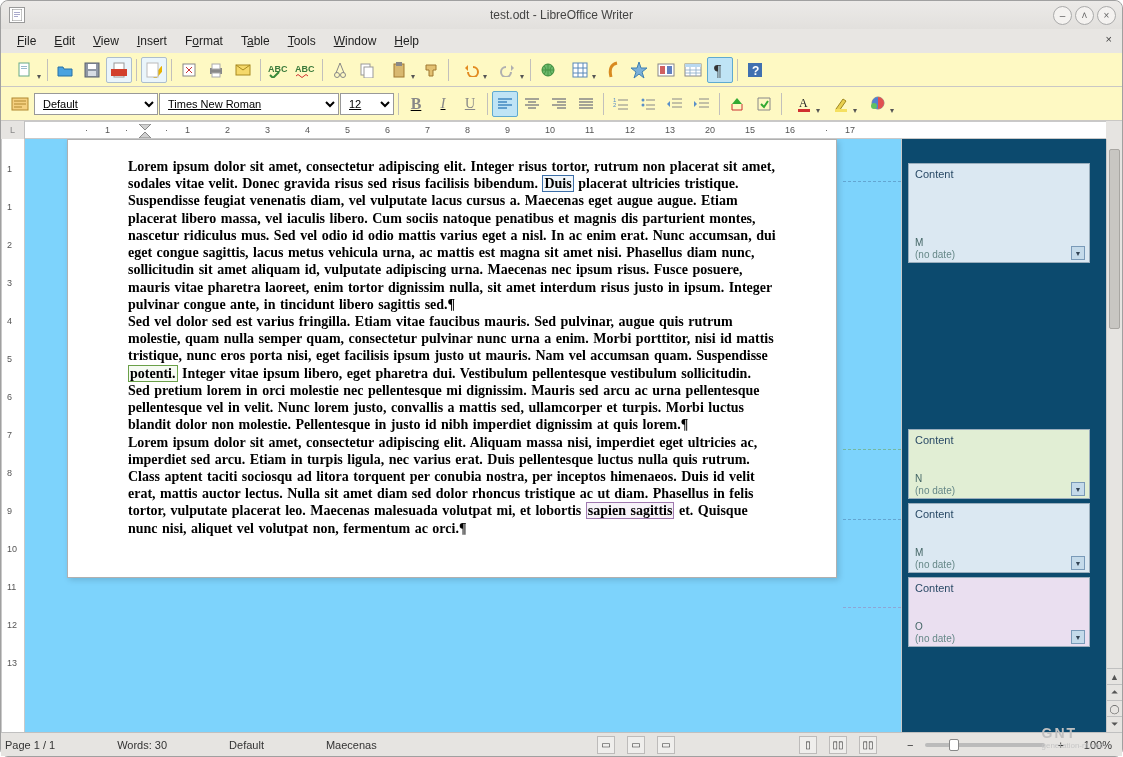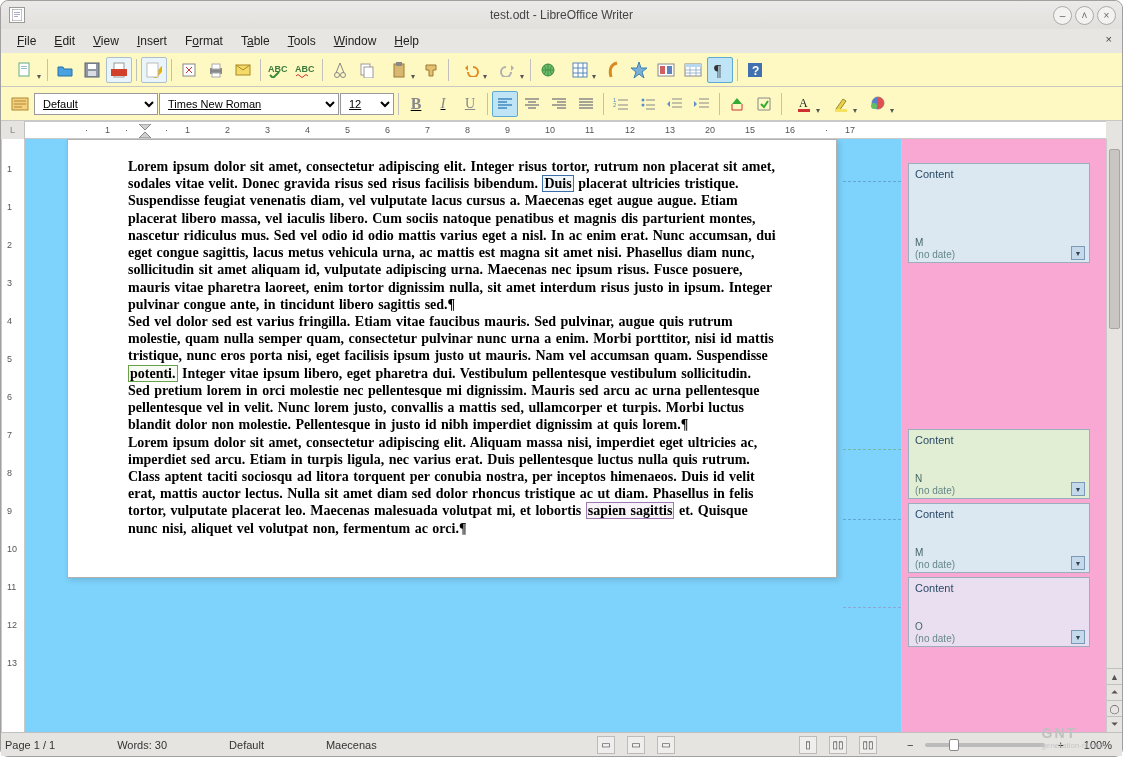--- a/index.html
+++ b/index.html
@@ -32,21 +32,21 @@
 .ruler-vsep { width: 16px; }
 .workarea { flex: 1; display: flex; overflow: hidden; }
 .ruler-v { width: 24px; background: #fff; border-right: 1px solid #c9c9c9; border-left: 1px solid #c9c9c9; position: relative; font-size: 9px; color: #555; }
 .ruler-v .vm { position: absolute; left: 5px; transform: translateY(-50%); }
 .docarea { flex: 1; background: #7dd3fc; overflow: hidden; position: relative; font-weight: bold; }
 .page { position: absolute; top: 0; left: 42px; width: 770px; background: #fff; border: 1px solid #b0b0b0; box-shadow: 2px 2px 6px rgba(0,0,0,0.15); padding: 18px 60px 40px 60px; }
 .page p { font-family: "Times New Roman", serif; font-size: 14px; line-height: 1.23; color: #000; text-align: left; word-spacing: 1px; }
 .hl-blue { border: 1px solid #3b6ea8; background: rgba(90,150,210,0.08); padding: 0 1px; }
 .hl-green { border: 1px solid #6aa048; background: rgba(140,200,100,0.08); padding: 0 1px; }
 .hl-purple { border: 1px solid #a078b0; background: rgba(180,140,200,0.1); padding: 0 1px; }
-.comments-pane { width: 205px; background: #f9a8d4; position: relative; border-left: 1px solid #c9c9c9; }
+.comments-pane { width: 205px; background: #0c4a6e; position: relative; border-left: 1px solid #c9c9c9; }
 .comment-box { position: absolute; left: 6px; right: 16px; border: 1px solid #9aaebd; padding: 4px 6px 14px 6px; font-size: 11px; color: #2a3b4c; }
 .comment-box.blue { background: #dbe8f2; }
 .comment-box.green { background: #e1eed4; }
 .comment-box.purple { background: #eadff0; }
 .comment-box .ctitle { font-weight: normal; color: #2a4a66; }
 .comment-box .cauth { position: absolute; bottom: 14px; left: 6px; font-size: 10px; color: #466; }
 .comment-box .cdate { position: absolute; bottom: 2px; left: 6px; font-size: 10px; color: #688; }
 .comment-box .cdd { position: absolute; bottom: 2px; right: 4px; width: 14px; height: 14px; border: 1px solid #7a9ab8; background: #c4daea; display: flex; align-items: center; justify-content: center; font-size: 7px; color: #345; cursor: pointer; }
 .scroll-v { width: 16px; background: #e6e4e1; border-left: 1px solid #c9c9c9; position: relative; }
 .scroll-v .thumb { position: absolute; left: 2px; right: 2px; top: 10px; height: 180px; background: #c8c6c2; border: 1px solid #a8a6a2; border-radius: 2px; }

